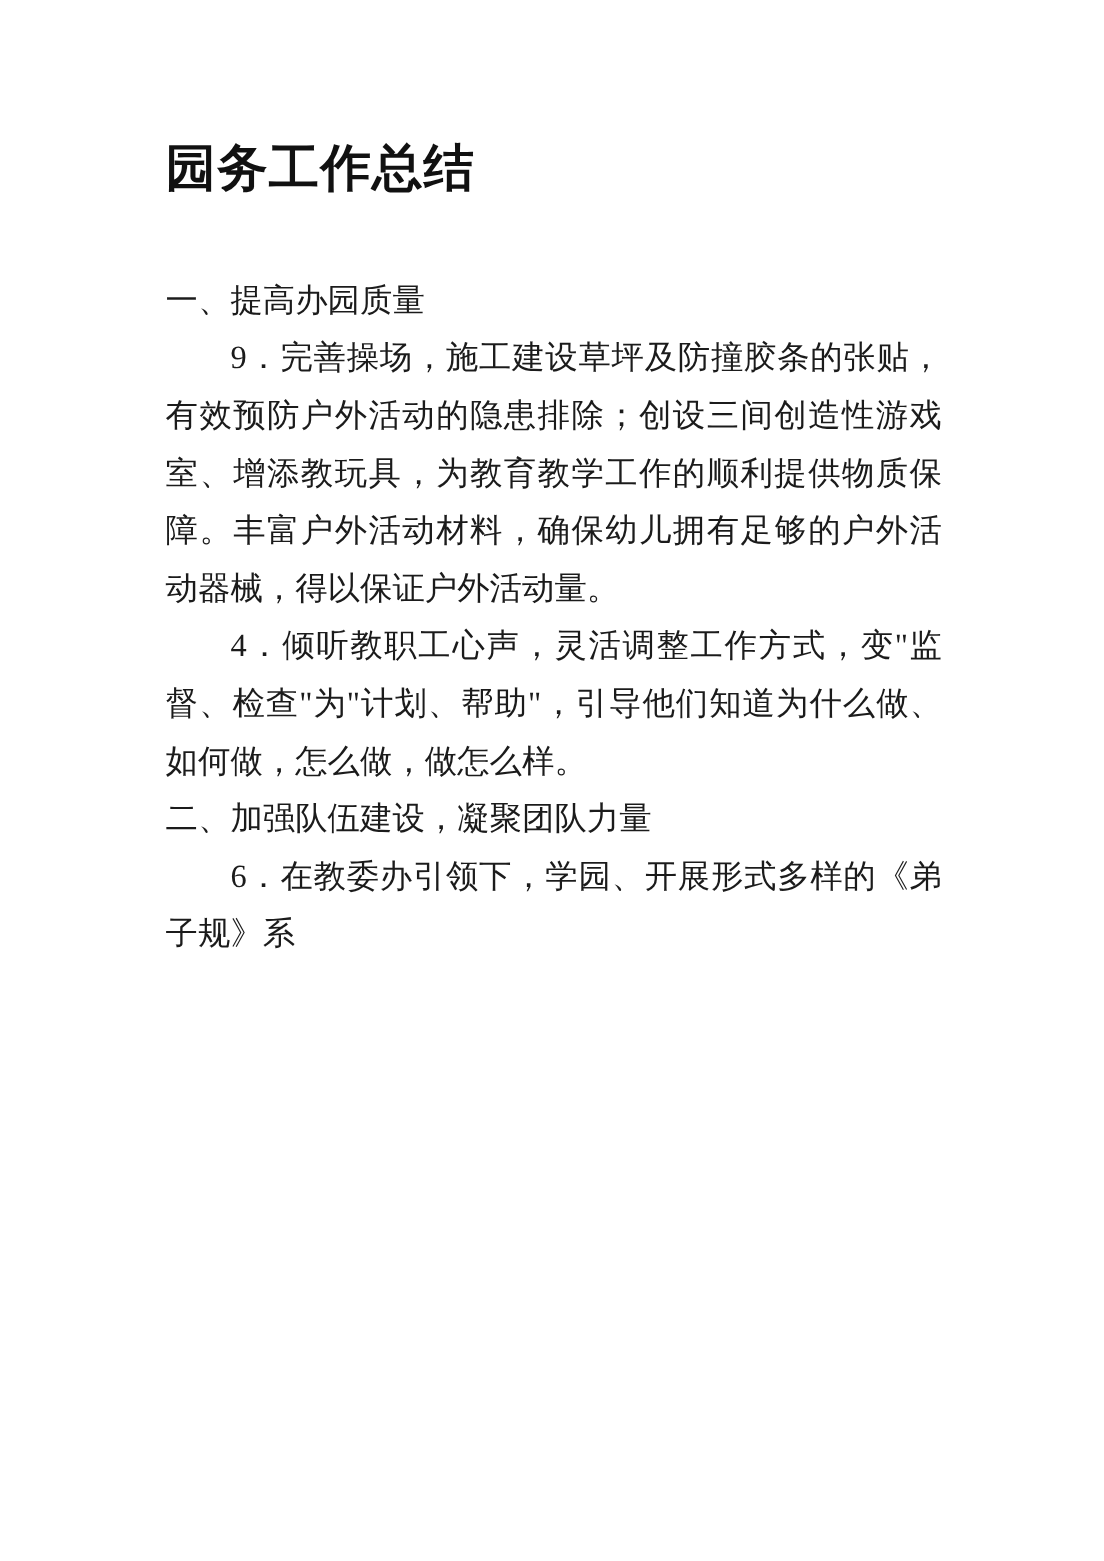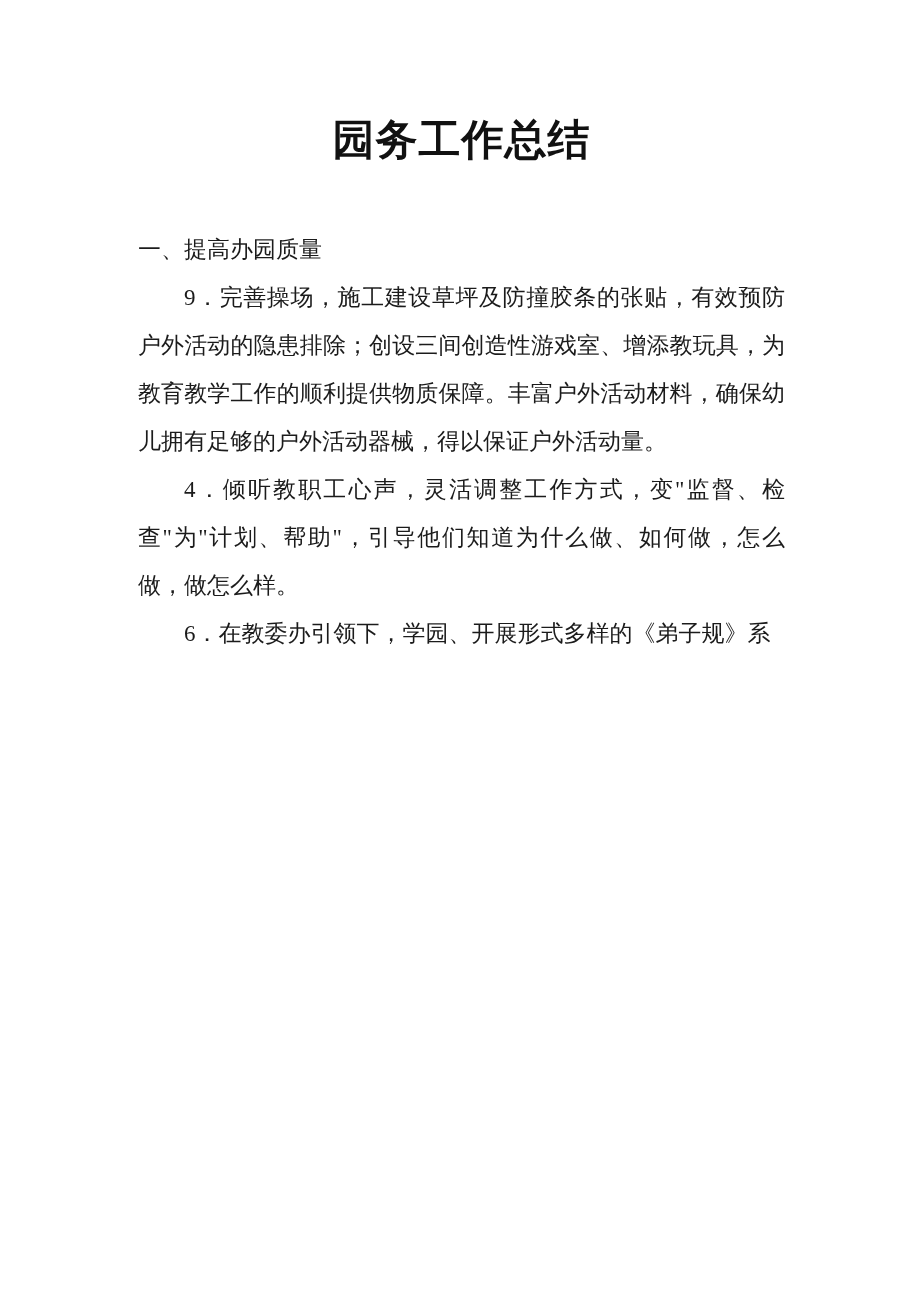--- a/index.html
+++ b/index.html
@@ -14,32 +14,32 @@
     margin: 0 auto;
     background: #ffffff;
     overflow: hidden;
     box-sizing: border-box;
     padding: 0 135px 0 138px;
     color: #1b1b1b;
   }
   .doc-title {
     margin: 0;
     margin-top: 116px;
-    text-align: center;
+    text-align: left;
     font-family: "Liberation Sans", "DejaVu Sans", sans-serif;
     font-weight: 700;
     font-size: 42px;
     line-height: 48px;
     letter-spacing: 1px;
     color: #111111;
   }
   .doc-body {
     margin-top: 62px;
     font-family: "Liberation Serif", "DejaVu Serif", serif;
-    font-size: 23px;
+    font-size: 27px;
     line-height: 48px;
     text-align: justify;
     color: #1b1b1b;
   }
   .doc-body p {
     margin: 0;
     padding: 0;
   }
   .section-heading {
     text-indent: 0;
@@ -58,18 +58,19 @@
   <div class="doc-body">
 
     <p class="section-heading">一、提高办园质量</p>
 
 
     <p class="para">9．完善操场，施工建设草坪及防撞胶条的张贴，有效预防户外活动的隐患排除；创设三间创造性游戏室、增添教玩具，为教育教学工作的顺利提供物质保障。丰富户外活动材料，确保幼儿拥有足够的户外活动器械，得以保证户外活动量。</p>
 
 
     <p class="para">4．倾听教职工心声，灵活调整工作方式，变"监督、检查"为"计划、帮助"，引导他们知道为什么做、如何做，怎么做，做怎么样。</p>
 
+    <p class="section-heading">二、加强队伍建设，凝聚团队力量</p>
 
 
     <p class="para">6．在教委办引领下，学园、开展形式多样的《弟子规》系</p>
 
   </div>
 </div>
 
 </body></html>

